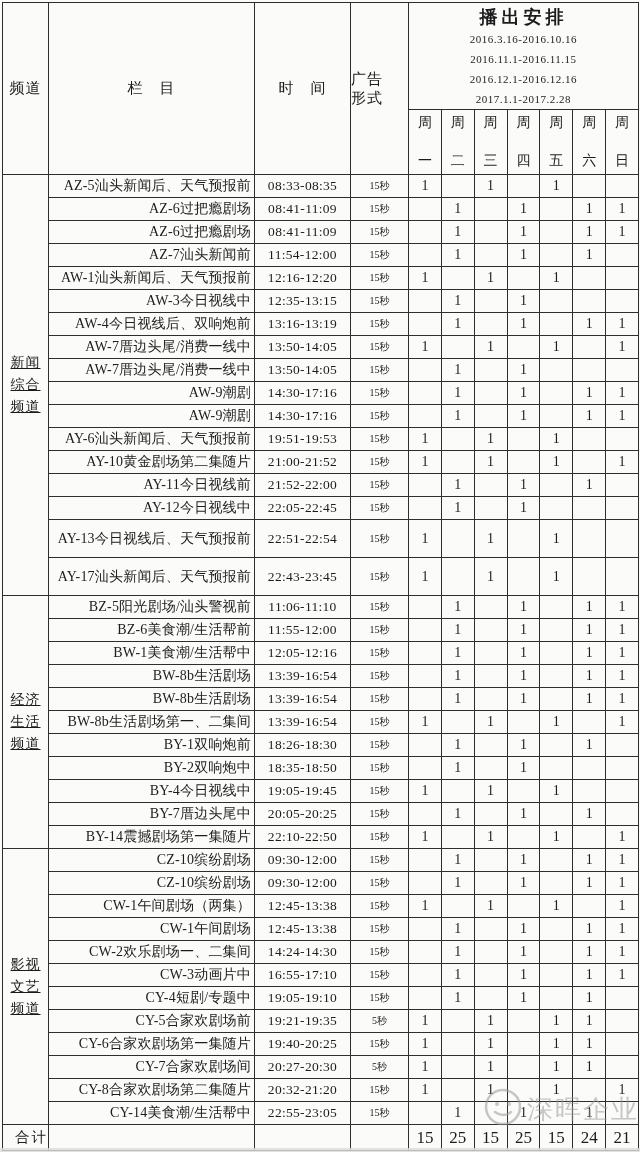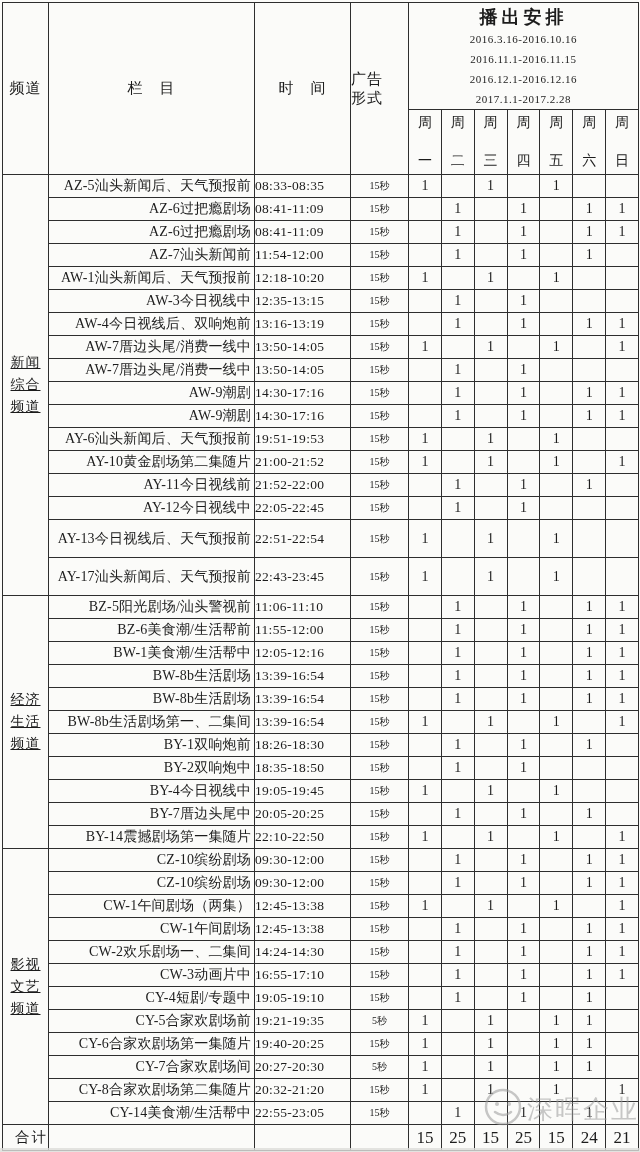--- a/index.html
+++ b/index.html
@@ -27,21 +27,21 @@
   tr.row.tall{height:38px;}
   td.channel-cell{
     text-align:center;font-size:14px;line-height:22px;
     white-space:pre-line;letter-spacing:1px;text-decoration:underline;
   }
   td.program-cell{
     text-align:right;font-size:14px;line-height:16px;
     padding:1px 3px 1px 6px;letter-spacing:0.2px;
     overflow:hidden;
   }
-  td.time-cell{text-align:left;font-size:13.5px;letter-spacing:0.3px;}
+  td.time-cell{text-align:center;font-size:13.5px;letter-spacing:0.3px;}
   td.format-cell{text-align:center;font-size:10px;}
   td.day-cell{text-align:center;font-size:14px;}
   
   tr.total-row{height:26px;}
   td.total-label{text-align:right;font-size:14.5px;letter-spacing:2px;}
   td.total-cell{text-align:center;font-size:17px;}
   
   .pre{white-space:pre-line;text-align:left;line-height:19px;}
   
   .watermark{
@@ -179,21 +179,21 @@
           <td class="day-cell"></td>
           <td class="day-cell">1</td>
           <td class="day-cell"></td>
           <td class="day-cell">1</td>
           <td class="day-cell"></td>
           <td class="day-cell">1</td>
           <td class="day-cell"></td>
         </tr>
         <tr class="row">
           <td class="program-cell">AW-1汕头新闻后、天气预报前</td>
-          <td class="time-cell">12:18-10:20</td>
+          <td class="time-cell">12:16-12:20</td>
           <td class="format-cell">15秒</td>
           <td class="day-cell">1</td>
           <td class="day-cell"></td>
           <td class="day-cell">1</td>
           <td class="day-cell"></td>
           <td class="day-cell">1</td>
           <td class="day-cell"></td>
           <td class="day-cell"></td>
         </tr>
         <tr class="row">

